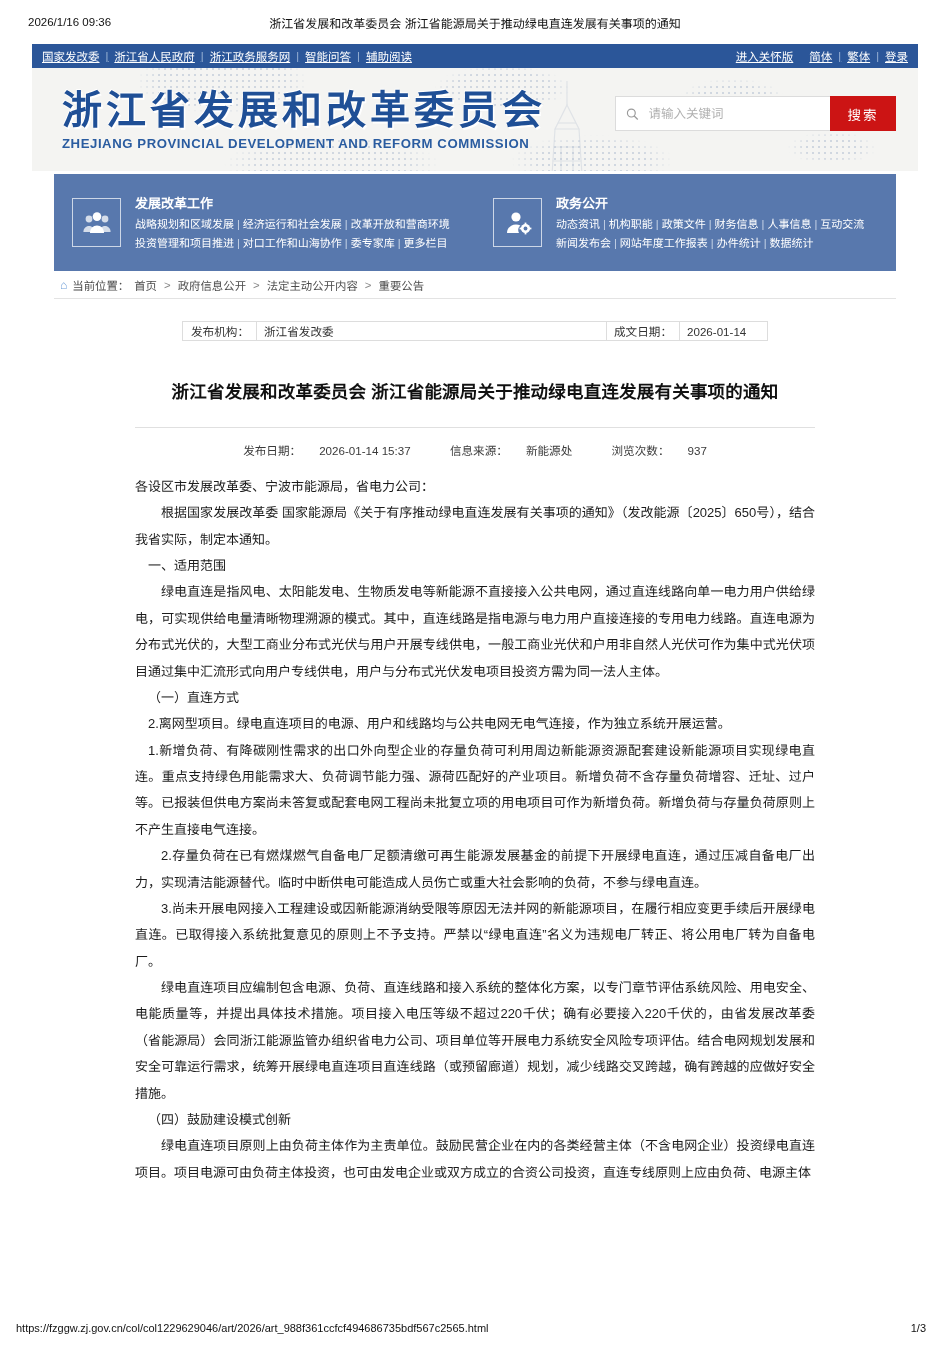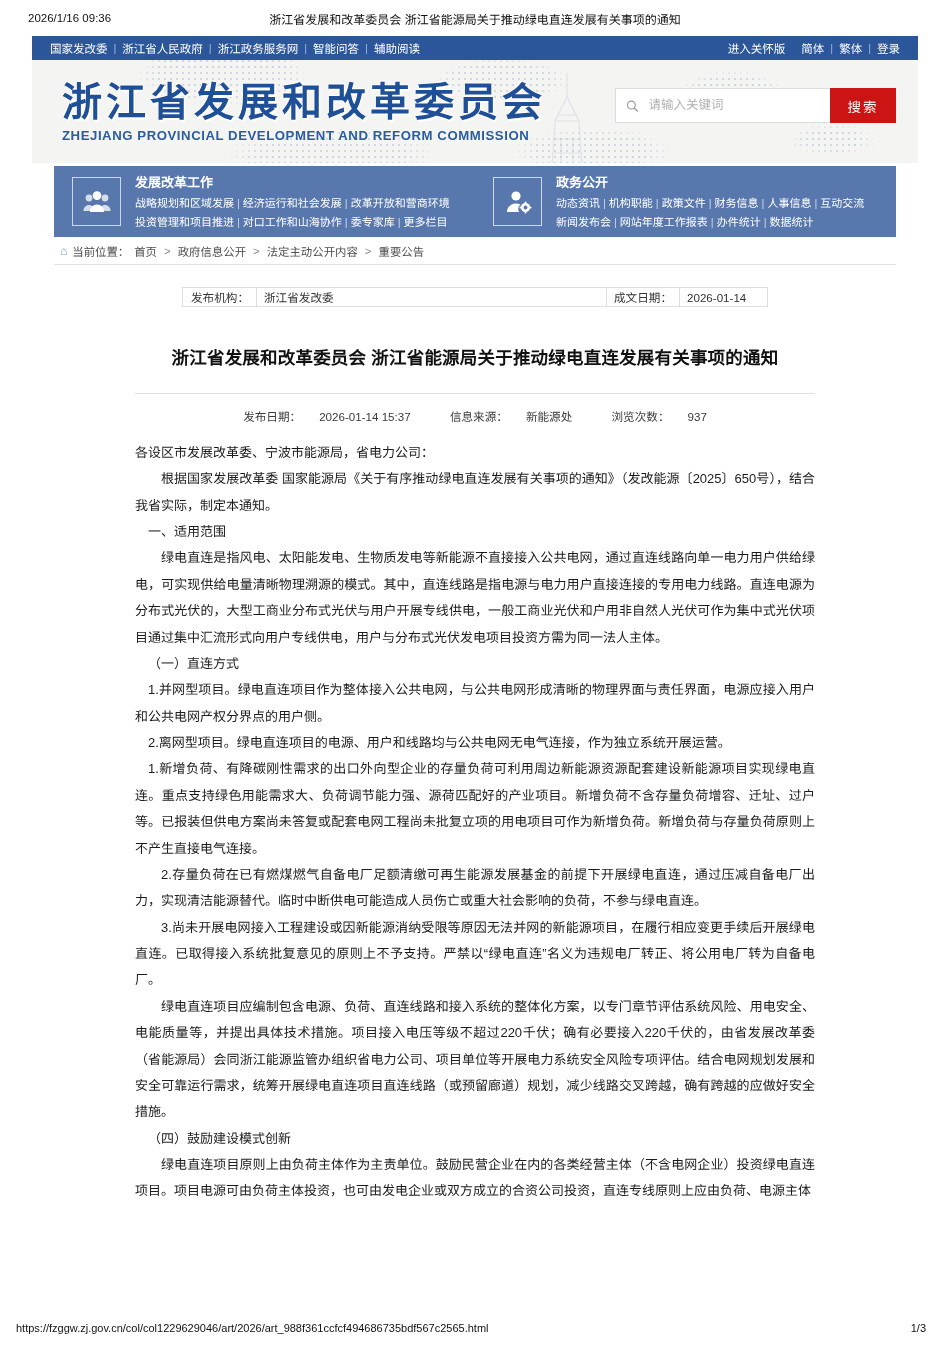--- a/index.html
+++ b/index.html
@@ -12,21 +12,21 @@
     width: 950px; height: 1345px;
     font-family: "Liberation Sans", "DejaVu Sans", sans-serif;
     color: #222;
     position: relative;
     overflow: hidden;
   }
 
   
   .print-head {
     position: relative;
-    height: 36px;
+    height: 44px;
     display: flex;
     align-items: center;
     font-size: 11.5px;
     color: #111;
     padding: 0 28px;
   }
   .print-head .ph-date { white-space: nowrap; }
   .print-head .ph-title {
     position: absolute;
     left: 0; right: 0;
@@ -42,23 +42,24 @@
     background: #fff;
   }
 
   
   .topbar {
     height: 24px;
     background: #2b5699;
     display: flex;
     align-items: center;
     justify-content: space-between;
-    padding: 0 12px;
+    padding: 0 4px;
     color: #ffffff;
     font-size: 11.5px;
+    text-decoration: underline;
   }
   .topbar .links, .topbar .rlinks { display: flex; align-items: center; }
   .topbar a {
     color: #ffffff;
     text-decoration: none;
     padding: 0 6px;
     white-space: nowrap;
   }
   .topbar .sep { color: #9fb7d8; font-size: 11px; }
   .topbar .rlinks .firstr { padding-right: 10px; }
@@ -138,21 +139,21 @@
     display: flex;
     align-items: center;
     padding-left: 10px;
     gap: 8px;
   }
   .search-field input {
     border: none; outline: none;
     font-size: 12.5px;
     width: 100%;
     color: #444;
-    font-family: Liberation Serif, serif;
+    font-family: Liberation Sans, sans-serif;
     background: transparent;
   }
   .search-field input::placeholder { color: #b0b0b0; }
   .search-btn {
     width: 66px;
     background: #cc1414;
     color: #fff;
     border: none;
     font-size: 13.5px;
     letter-spacing: 2px;
@@ -162,21 +163,21 @@
 
   
   .navzone {
     background: #ffffff;
     padding: 3px 0 0 0;
   }
   .navpanels {
     display: flex;
     margin: 0 22px;
     background: #5878ad;
-    height: 71px;
+    height: 97px;
     justify-content: flex-end;
   }
   .navpanel {
     flex: 1;
     display: flex;
     align-items: center;
     padding: 0 0 0 18px;
     gap: 14px;
     color: #ffffff;
     min-width: 0;
@@ -442,21 +443,20 @@
       <span><span>发布日期：</span><span>2026-01-14 15:37</span></span>
       <span><span>信息来源：</span><span>新能源处</span></span>
       <span><span>浏览次数：</span><span>937</span></span>
     </div>
     <div class="art-body" id="article-body">
         <p>各设区市发展改革委、宁波市能源局，省电力公司：</p>
         <p class="ind">根据国家发展改革委 国家能源局《关于有序推动绿电直连发展有关事项的通知》（发改能源〔2025〕650号），结合我省实际，制定本通知。</p>
         <p class="ind1">一、适用范围</p>
         <p class="ind">绿电直连是指风电、太阳能发电、生物质发电等新能源不直接接入公共电网，通过直连线路向单一电力用户供给绿电，可实现供给电量清晰物理溯源的模式。其中，直连线路是指电源与电力用户直接连接的专用电力线路。直连电源为分布式光伏的，大型工商业分布式光伏与用户开展专线供电，一般工商业光伏和户用非自然人光伏可作为集中式光伏项目通过集中汇流形式向用户专线供电，用户与分布式光伏发电项目投资方需为同一法人主体。</p>
         <p class="ind1">（一）直连方式</p>
-        <p class="ind1">1.并网型项目。绿电直连项目作为整体接入公共电网，与公共电网形成清晰的物理界面与责任界面，电源应接入用户和公共电网产权分界点的用户侧。</p>
         <p class="ind1">2.离网型项目。绿电直连项目的电源、用户和线路均与公共电网无电气连接，作为独立系统开展运营。</p>
         <p class="ind1">1.新增负荷、有降碳刚性需求的出口外向型企业的存量负荷可利用周边新能源资源配套建设新能源项目实现绿电直连。重点支持绿色用能需求大、负荷调节能力强、源荷匹配好的产业项目。新增负荷不含存量负荷增容、迁址、过户等。已报装但供电方案尚未答复或配套电网工程尚未批复立项的用电项目可作为新增负荷。新增负荷与存量负荷原则上不产生直接电气连接。</p>
         <p class="ind">2.存量负荷在已有燃煤燃气自备电厂足额清缴可再生能源发展基金的前提下开展绿电直连，通过压减自备电厂出力，实现清洁能源替代。临时中断供电可能造成人员伤亡或重大社会影响的负荷，不参与绿电直连。</p>
         <p class="ind">3.尚未开展电网接入工程建设或因新能源消纳受限等原因无法并网的新能源项目，在履行相应变更手续后开展绿电直连。已取得接入系统批复意见的原则上不予支持。严禁以“绿电直连”名义为违规电厂转正、将公用电厂转为自备电厂。</p>
         <p class="ind">绿电直连项目应编制包含电源、负荷、直连线路和接入系统的整体化方案，以专门章节评估系统风险、用电安全、电能质量等，并提出具体技术措施。项目接入电压等级不超过220千伏；确有必要接入220千伏的，由省发展改革委（省能源局）会同浙江能源监管办组织省电力公司、项目单位等开展电力系统安全风险专项评估。结合电网规划发展和安全可靠运行需求，统筹开展绿电直连项目直连线路（或预留廊道）规划，减少线路交叉跨越，确有跨越的应做好安全措施。</p>
         <p class="ind1">（四）鼓励建设模式创新</p>
         <p class="ind">绿电直连项目原则上由负荷主体作为主责单位。鼓励民营企业在内的各类经营主体（不含电网企业）投资绿电直连项目。项目电源可由负荷主体投资，也可由发电企业或双方成立的合资公司投资，直连专线原则上应由负荷、电源主体</p>
       </div>
   </div>
 

